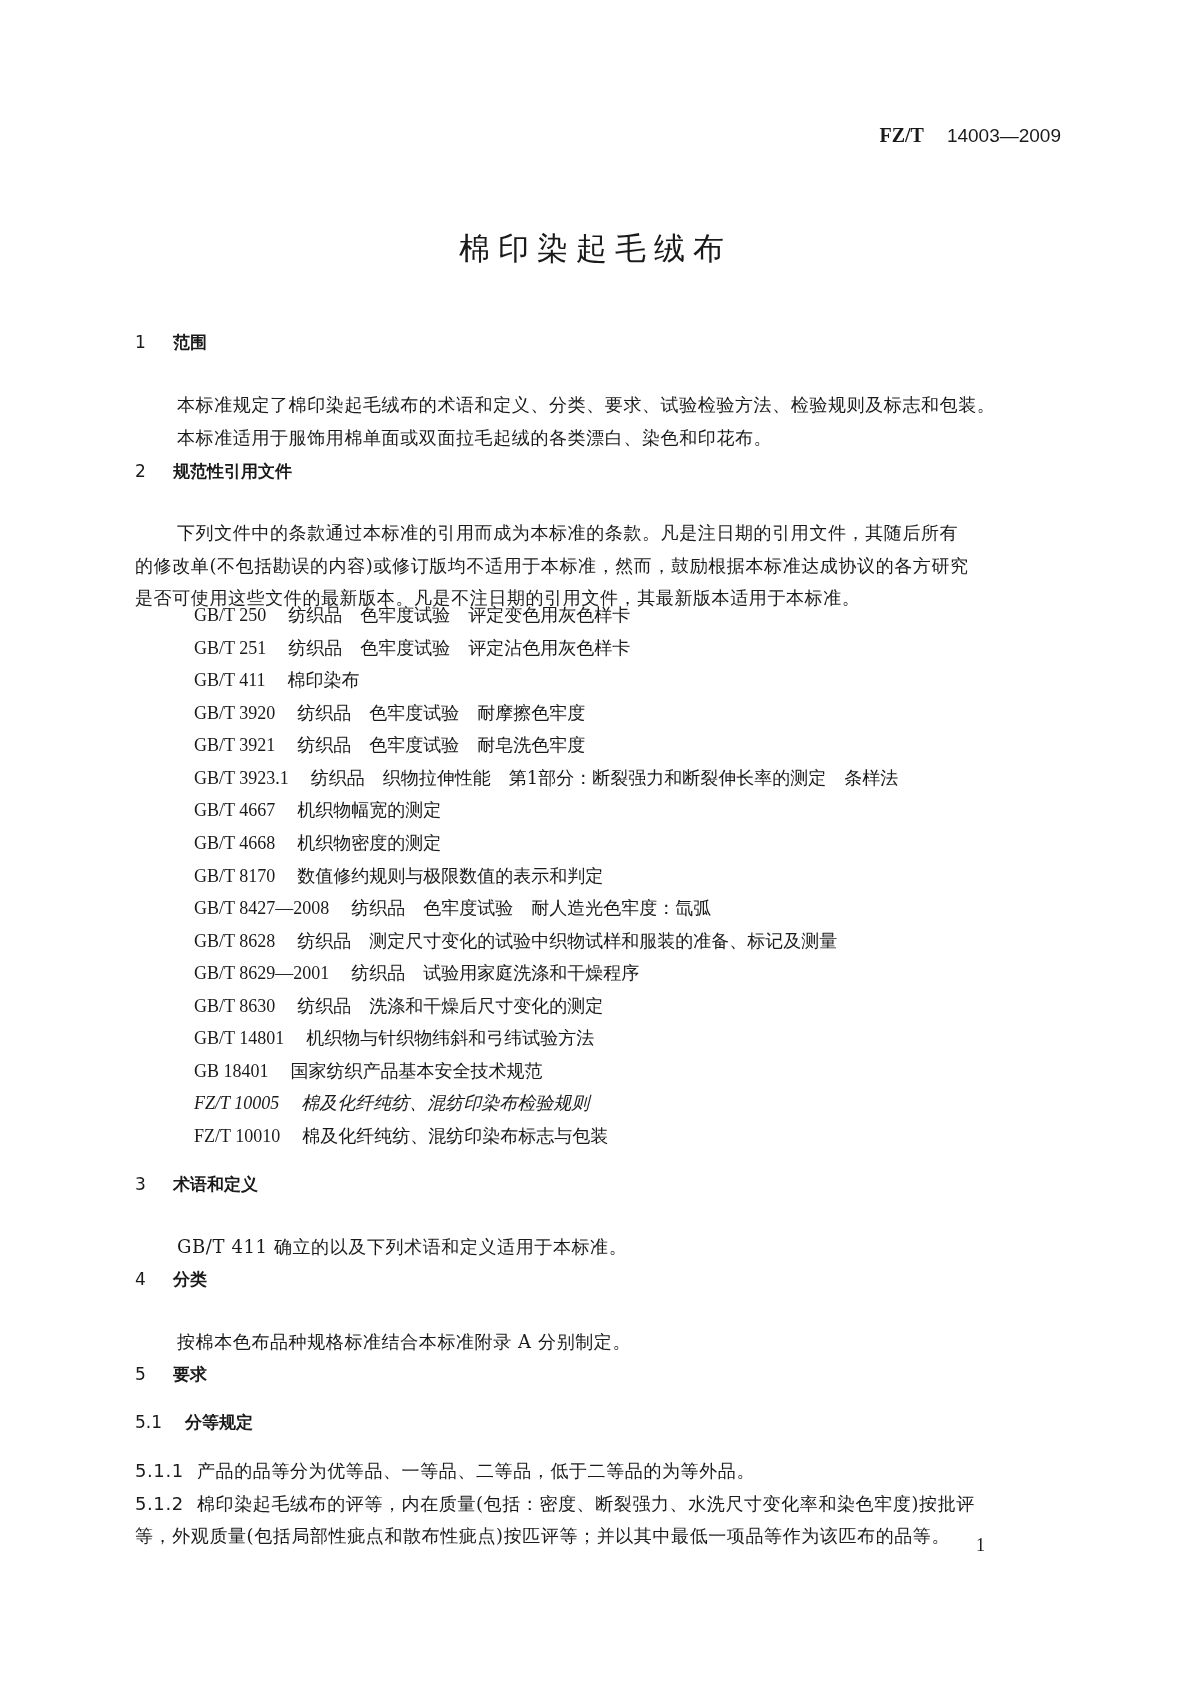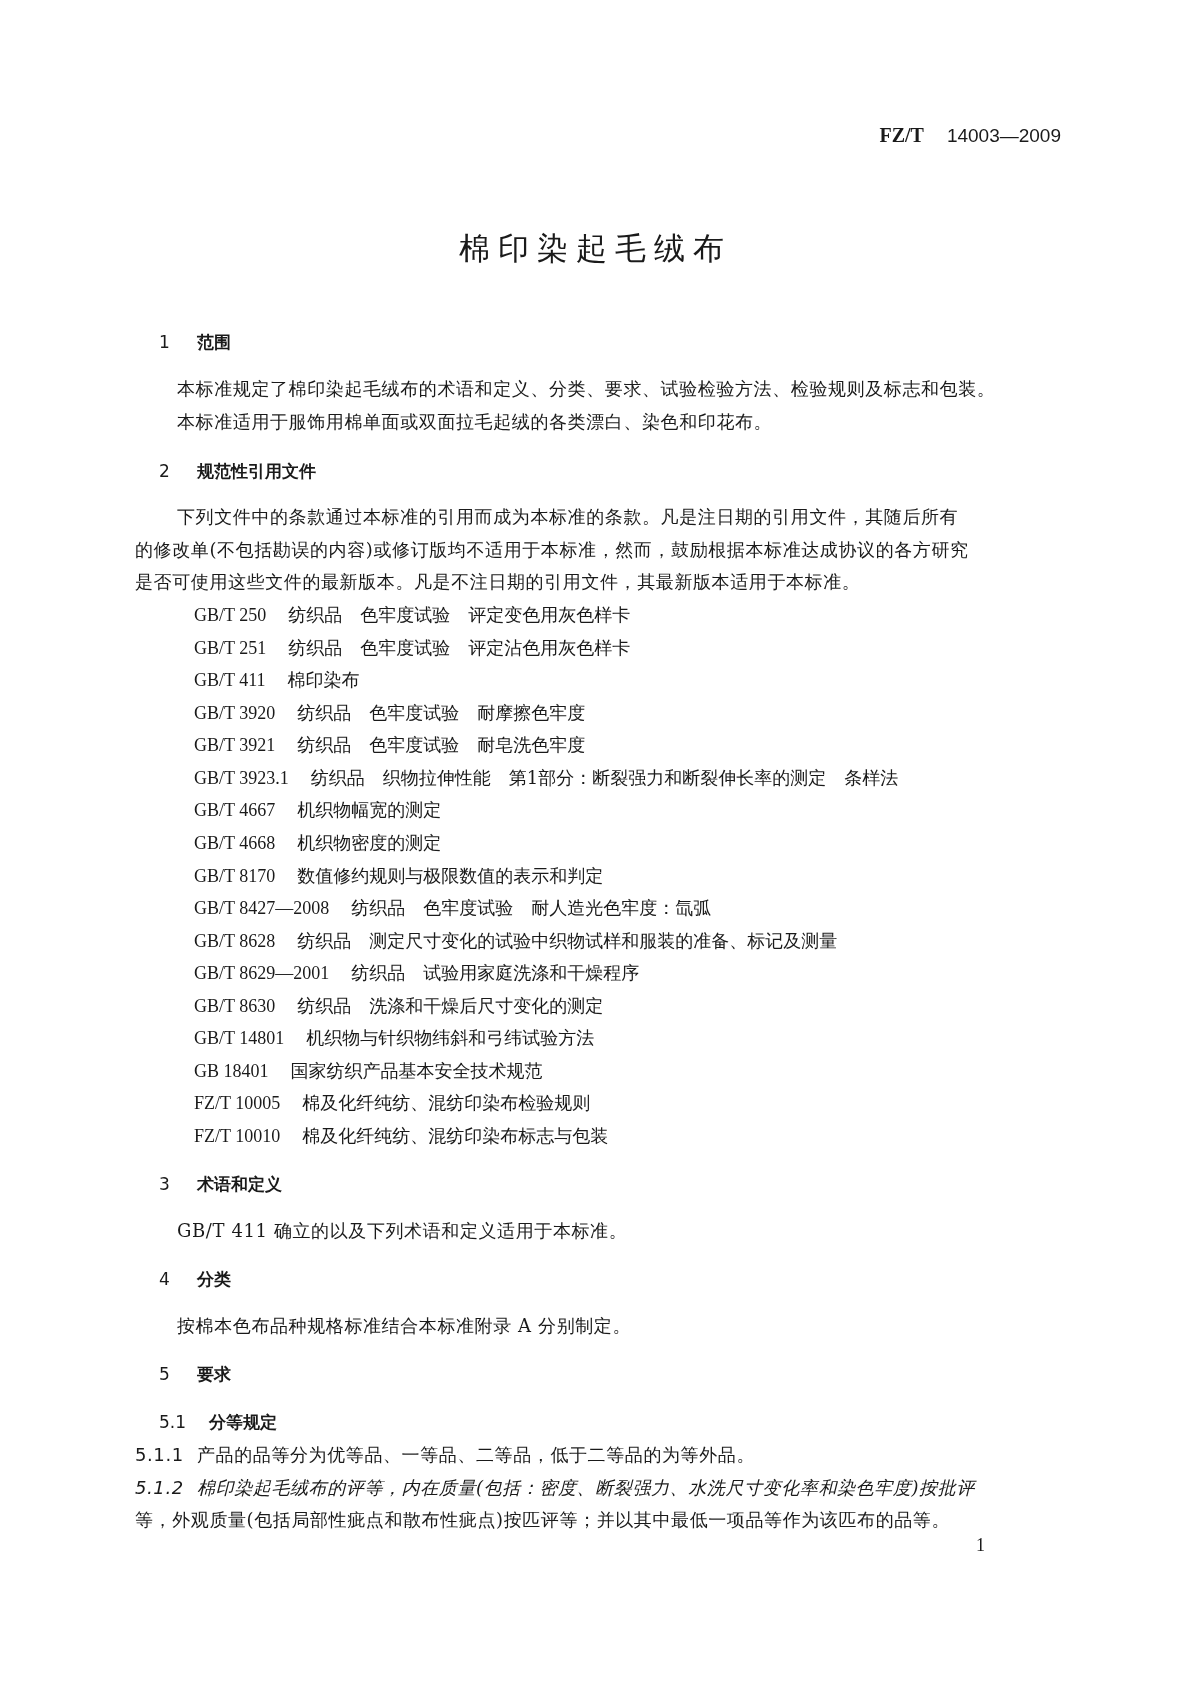--- a/index.html
+++ b/index.html
@@ -4,23 +4,23 @@
 <style>
   html, body { margin: 0; padding: 0; background: #ffffff; }
   body { width: 1191px; height: 1684px; position: relative; overflow: hidden;
          font-family: "DejaVu Serif", "Liberation Serif", serif; color: #1a1a1a; }
   .abs { position: absolute; white-space: nowrap; }
   .std-code { left: 0; right: 130px; top: 124px; text-align: right; font-size: 19px;
               font-family: "Liberation Sans", "DejaVu Sans", sans-serif; }
   .std-code .prefix { font-family: "Liberation Serif", serif; font-weight: bold; font-size: 20px; margin-right: 23px; }
   .title { left: 0; right: 0; top: 228px; text-align: center; font-size: 31px; letter-spacing: 8px;
            font-family: "DejaVu Sans", sans-serif; }
-  .h1 { font-family: "DejaVu Sans", sans-serif; font-size: 17px; font-weight: bold; margin-left: 24px; }
+  .h1 { font-family: "DejaVu Sans", sans-serif; font-size: 17px; font-weight: bold; }
   .h1 .num { font-weight: normal; display: inline-block; width: 38px; }
-  .body { font-size: 18px; letter-spacing: 0.6px; }
+  .body { font-size: 18px; letter-spacing: 0.6px; margin-top: 16px; }
   .ref { left: 194px; font-size: 18px; }
   .ref .code { font-family: "Liberation Serif", serif; }
   .ref .gap { display: inline-block; width: 22px; }
   .sub .num { font-family: "DejaVu Sans", sans-serif; display: inline-block; }
   .page-num { right: 206px; top: 1535px; font-size: 18px; font-family: "Liberation Serif", serif; }
 </style>
 </head>
 <body>
 
 <div class="abs std-code">
@@ -50,21 +50,21 @@
 <div class="abs ref" style="top:766px;"><span class="code">GB/T 3923.1</span><span class="gap"></span><span>纺织品　织物拉伸性能　第1部分：断裂强力和断裂伸长率的测定　条样法</span></div>
 <div class="abs ref" style="top:798px;"><span class="code">GB/T 4667</span><span class="gap"></span><span>机织物幅宽的测定</span></div>
 <div class="abs ref" style="top:831px;"><span class="code">GB/T 4668</span><span class="gap"></span><span>机织物密度的测定</span></div>
 <div class="abs ref" style="top:864px;"><span class="code">GB/T 8170</span><span class="gap"></span><span>数值修约规则与极限数值的表示和判定</span></div>
 <div class="abs ref" style="top:896px;"><span class="code">GB/T 8427—2008</span><span class="gap"></span><span>纺织品　色牢度试验　耐人造光色牢度：氙弧</span></div>
 <div class="abs ref" style="top:929px;"><span class="code">GB/T 8628</span><span class="gap"></span><span>纺织品　测定尺寸变化的试验中织物试样和服装的准备、标记及测量</span></div>
 <div class="abs ref" style="top:961px;"><span class="code">GB/T 8629—2001</span><span class="gap"></span><span>纺织品　试验用家庭洗涤和干燥程序</span></div>
 <div class="abs ref" style="top:994px;"><span class="code">GB/T 8630</span><span class="gap"></span><span>纺织品　洗涤和干燥后尺寸变化的测定</span></div>
 <div class="abs ref" style="top:1026px;"><span class="code">GB/T 14801</span><span class="gap"></span><span>机织物与针织物纬斜和弓纬试验方法</span></div>
 <div class="abs ref" style="top:1059px;"><span class="code">GB 18401</span><span class="gap"></span><span>国家纺织产品基本安全技术规范</span></div>
-<div class="abs ref" style="top:1091px;"><span class="code">FZ/T 10005</span><span class="gap"></span><span>棉及化纤纯纺、混纺印染布检验规则</span></div>
+<div class="abs ref" style="top:1091px;font-style:italic;"><span class="code">FZ/T 10005</span><span class="gap"></span><span>棉及化纤纯纺、混纺印染布检验规则</span></div>
 <div class="abs ref" style="top:1124px;"><span class="code">FZ/T 10010</span><span class="gap"></span><span>棉及化纤纯纺、混纺印染布标志与包装</span></div>
 
 <div class="abs h1" style="left:135px; top:1173px;">
   <span class="num">3</span><span>术语和定义</span>
 </div>
 <div class="abs body" style="left:177px; top:1219px;">GB/T 411 确立的以及下列术语和定义适用于本标准。</div>
 
 <div class="abs h1" style="left:135px; top:1268px;">
   <span class="num">4</span><span>分类</span>
 </div>
@@ -72,18 +72,18 @@
 
 <div class="abs h1" style="left:135px; top:1363px;">
   <span class="num">5</span><span>要求</span>
 </div>
 <div class="abs h1" style="left:135px; top:1411px;">
   <span class="num" style="width:50px;">5.1</span><span>分等规定</span>
 </div>
 <div class="abs body sub" style="left:135px; top:1443px;">
   <span class="num" style="width:62px;">5.1.1</span><span>产品的品等分为优等品、一等品、二等品，低于二等品的为等外品。</span>
 </div>
-<div class="abs body sub" style="left:135px; top:1476px;font-style:italic;">
+<div class="abs body sub" style="left:135px; top:1476px;">
   <span class="num" style="width:62px;">5.1.2</span><span>棉印染起毛绒布的评等，内在质量(包括：密度、断裂强力、水洗尺寸变化率和染色牢度)按批评</span>
 </div>
 <div class="abs body" style="left:135px; top:1508px;">等，外观质量(包括局部性疵点和散布性疵点)按匹评等；并以其中最低一项品等作为该匹布的品等。</div>
 
 <div class="abs page-num">1</div>
 
 </body></html>

